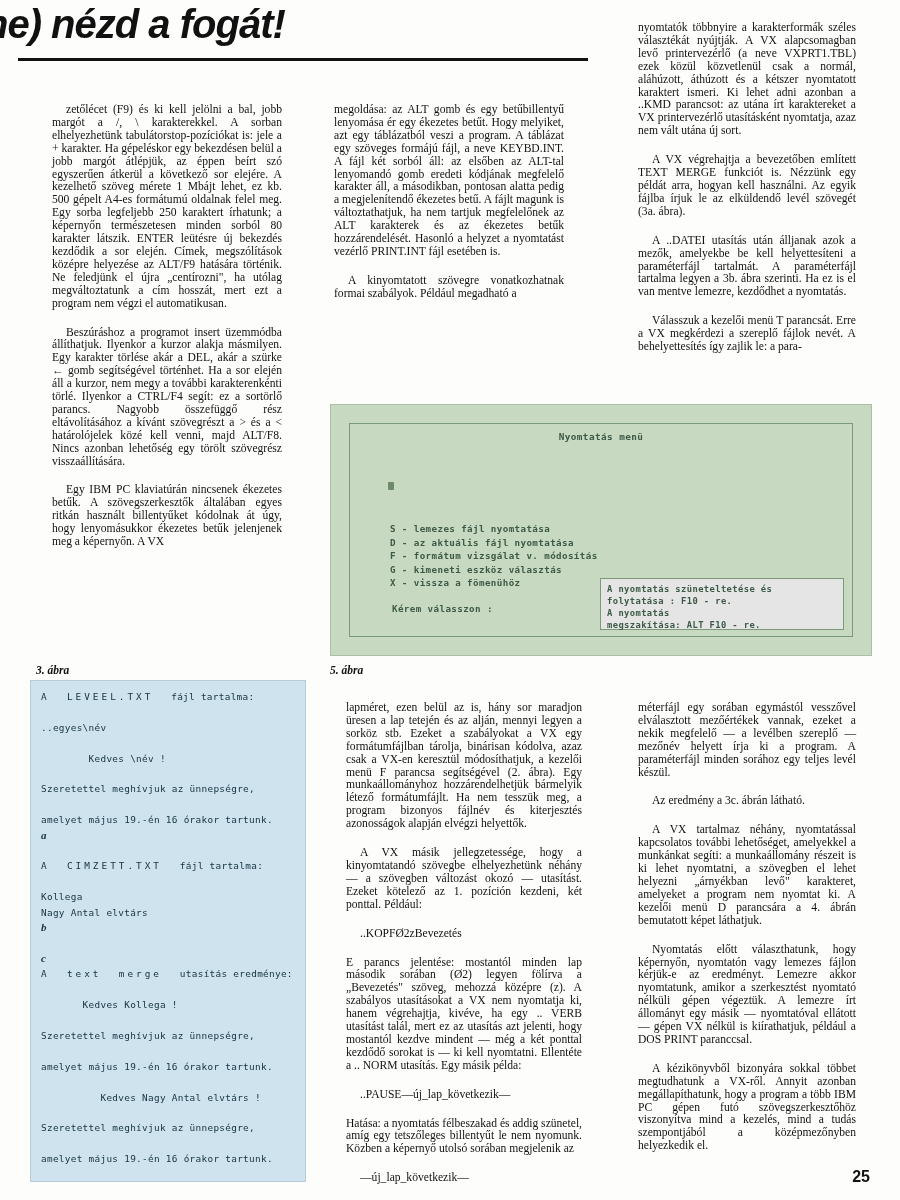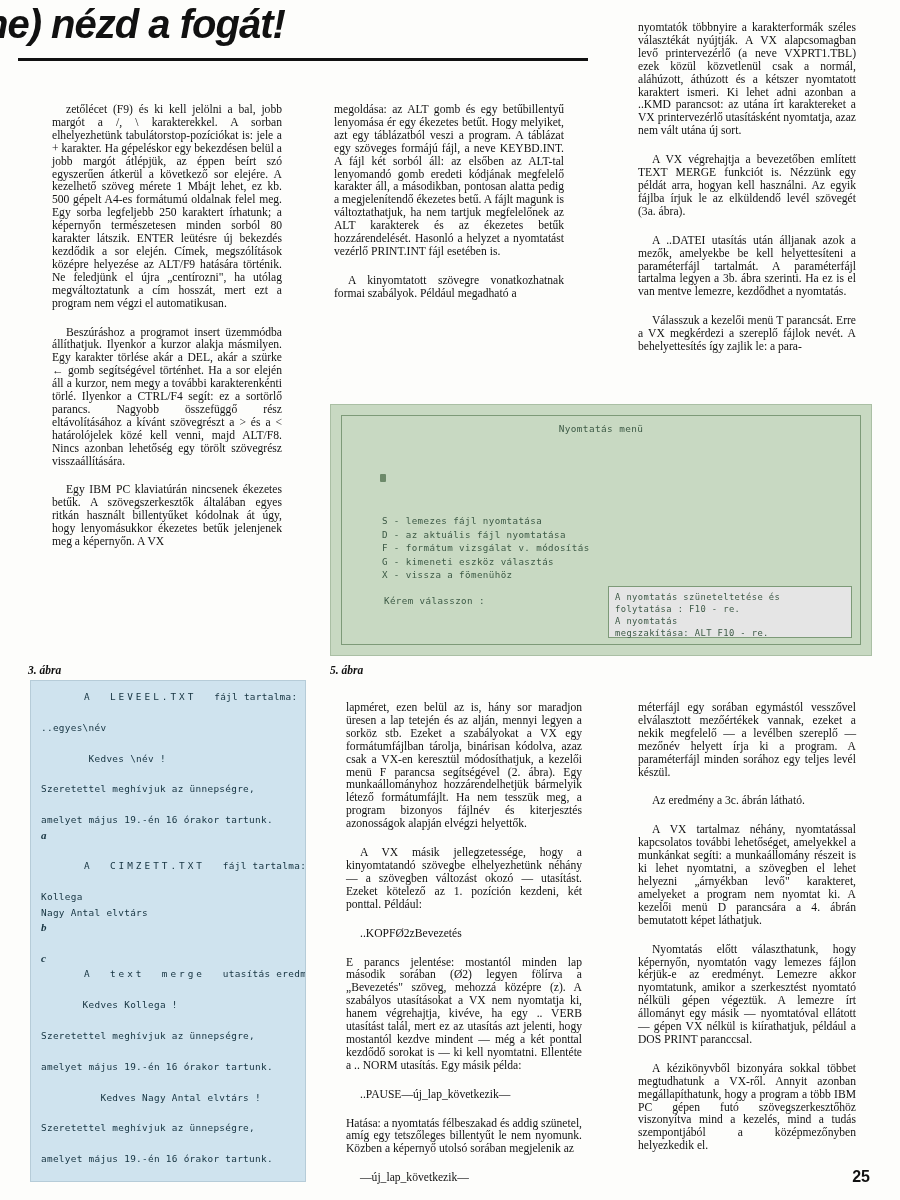--- a/index.html
+++ b/index.html
@@ -76,21 +76,21 @@
   #col1b { left: 330px; top: 686px; width: 268px; }
   #col2b { left: 622px; top: 686px; width: 250px; }
 
   
   .fig-caption {
     font-family: "Liberation Serif", serif;
     font-style: italic;
     font-size: 11.5px;
     font-weight: bold;
   }
-  #fig3-caption { position: absolute; left: 28px; top: 664px; }
+  #fig3-caption { position: absolute; left: 36px; top: 664px; }
   #fig4-caption { position: absolute; left: 330px; top: 664px; }
 
   .screen3 {
     position: absolute;
     left: 30px;
     top: 680px;
     width: 276px;
     height: 502px;
     background: #cfe3ee;
     border: 1px solid #b6ccd8;
@@ -98,42 +98,42 @@
     font-size: 9.4px;
     line-height: 15.4px;
     color: #14323f;
     padding: 8px 10px;
     box-sizing: border-box;
     letter-spacing: 0.3px;
     overflow: hidden;
   }
   .screen3 .big {
     letter-spacing: 3px;
-    margin-left: 43px;
   }
   .screen3 .ln { white-space: pre; }
   .screen3 .mark {
     font-family: "Liberation Serif", serif;
     font-style: italic;
     font-weight: bold;
     font-size: 11px;
     letter-spacing: 0;
   }
 
   
   .screen4 {
     position: absolute;
     left: 330px;
     top: 404px;
     width: 542px;
     height: 252px;
     background: #c8d9c2;
     border: 1px solid #aabfa4;
     box-sizing: border-box;
-    padding: 10px;
+    padding: 18px;
+    font-weight: bold;
   }
   .screen4-inner {
     position: relative;
     width: 100%;
     height: 100%;
     border: 1px solid #7d9a78;
     background: #c8d9c2;
     box-sizing: border-box;
     font-family: "DejaVu Sans Mono", monospace;
     font-size: 9.2px;

